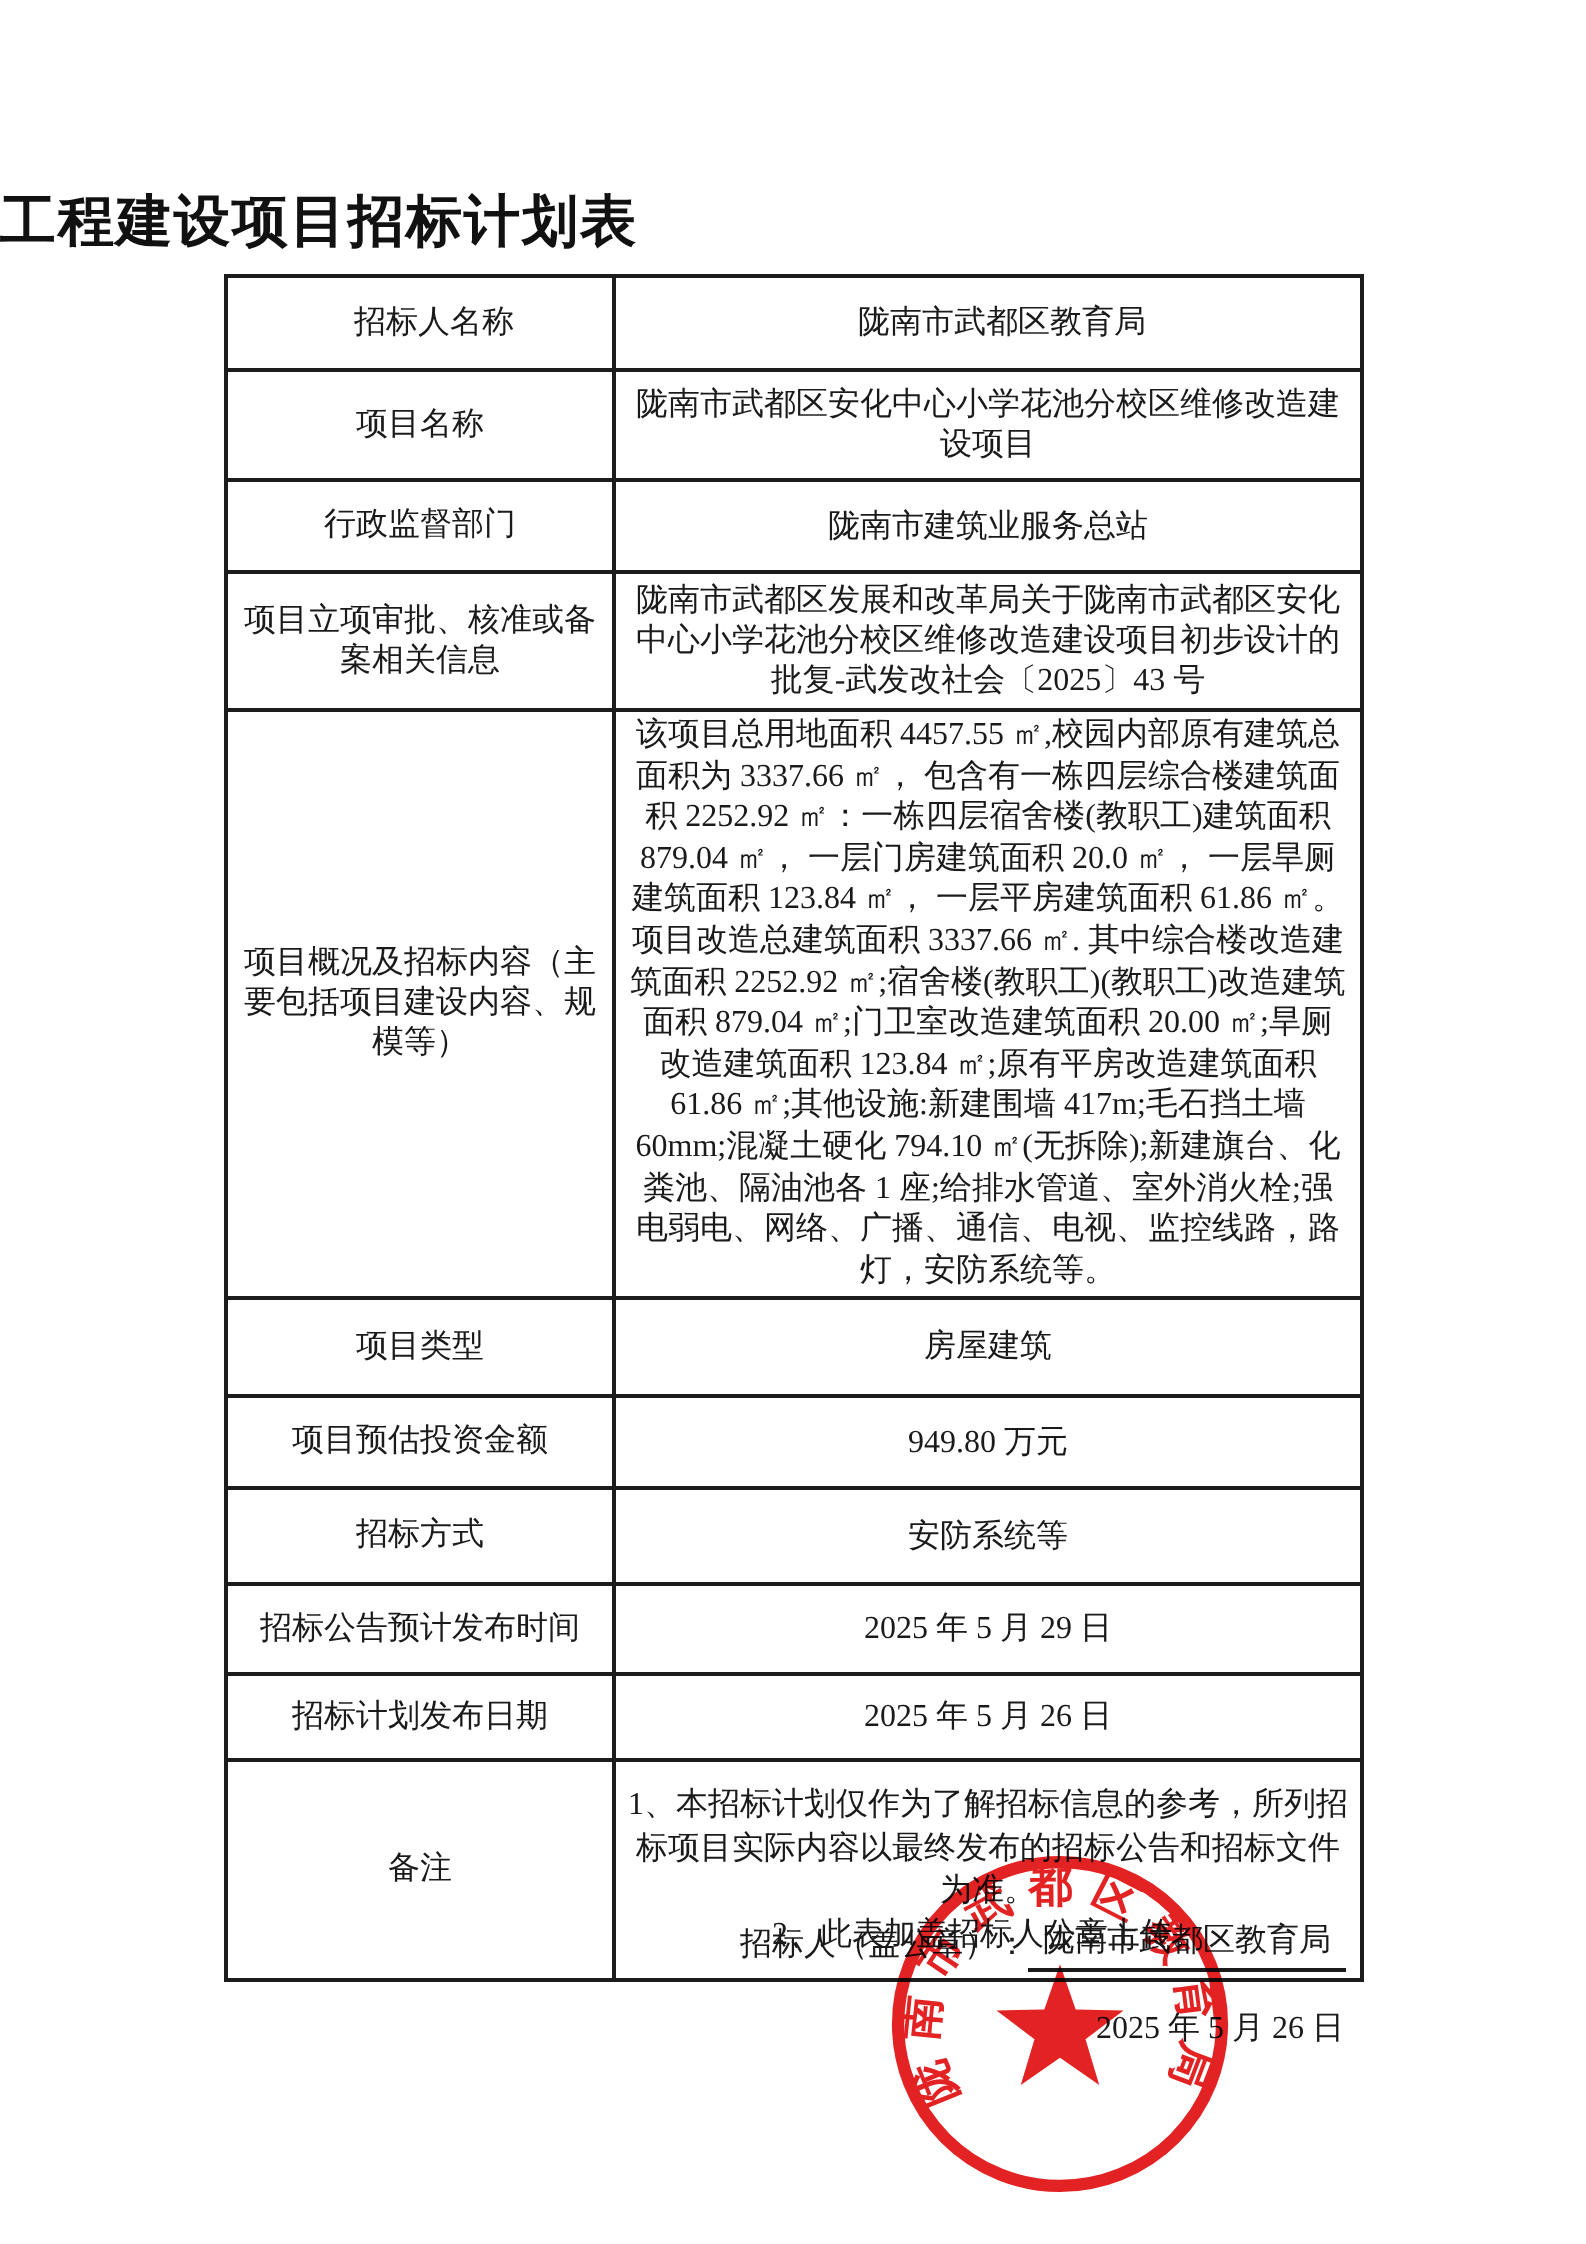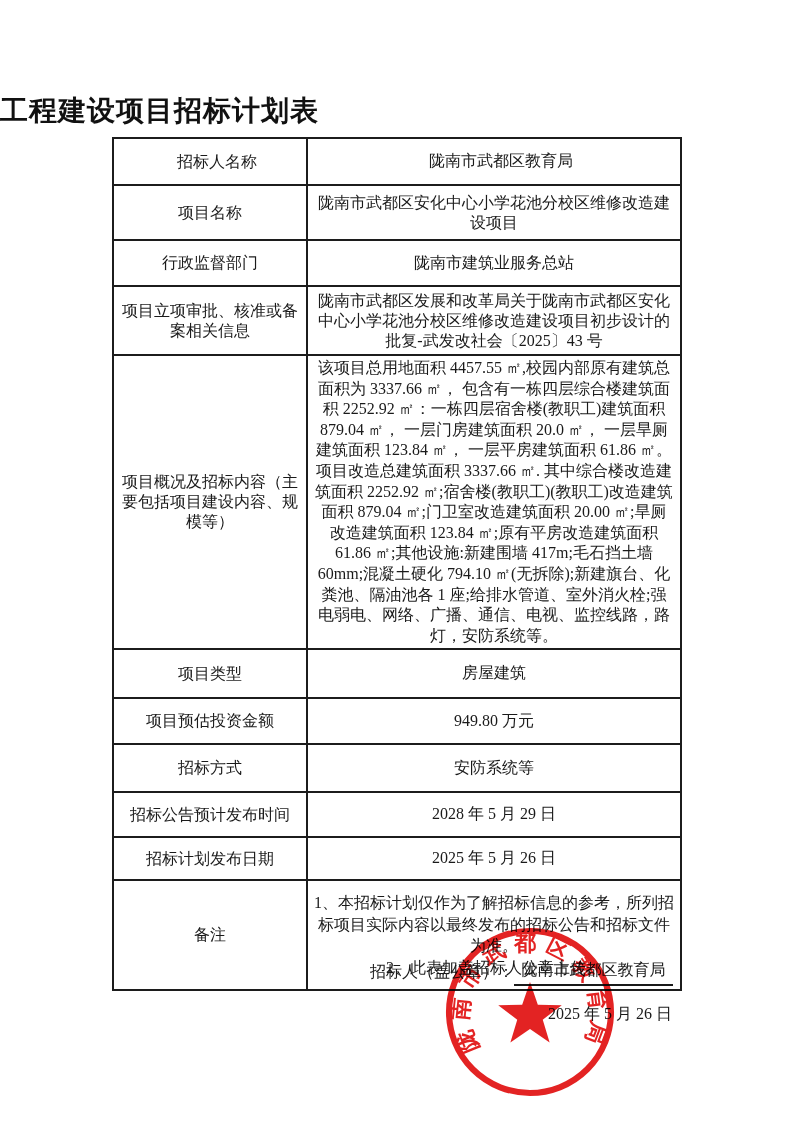--- a/index.html
+++ b/index.html
@@ -98,21 +98,21 @@
       <tr class="r7">
         <td class="lbl">项目预估投资金额</td>
         <td>949.80 万元</td>
       </tr>
       <tr class="r9">
         <td class="lbl">招标方式</td>
         <td>安防系统等</td>
       </tr>
       <tr class="r10">
         <td class="lbl">招标公告预计发布时间</td>
-        <td>2028 年 5 月 29 日</td>
+        <td>2025 年 5 月 29 日</td>
       </tr>
       <tr class="r11">
         <td class="lbl">招标计划发布日期</td>
         <td>2025 年 5 月 26 日</td>
       </tr>
       <tr class="r12">
         <td class="lbl">备注</td>
         <td class="remark">1、本招标计划仅作为了解招标信息的参考，所列招标项目实际内容以最终发布的招标公告和招标文件为准。
 2、此表加盖招标人公章上传。</td>
       </tr>

